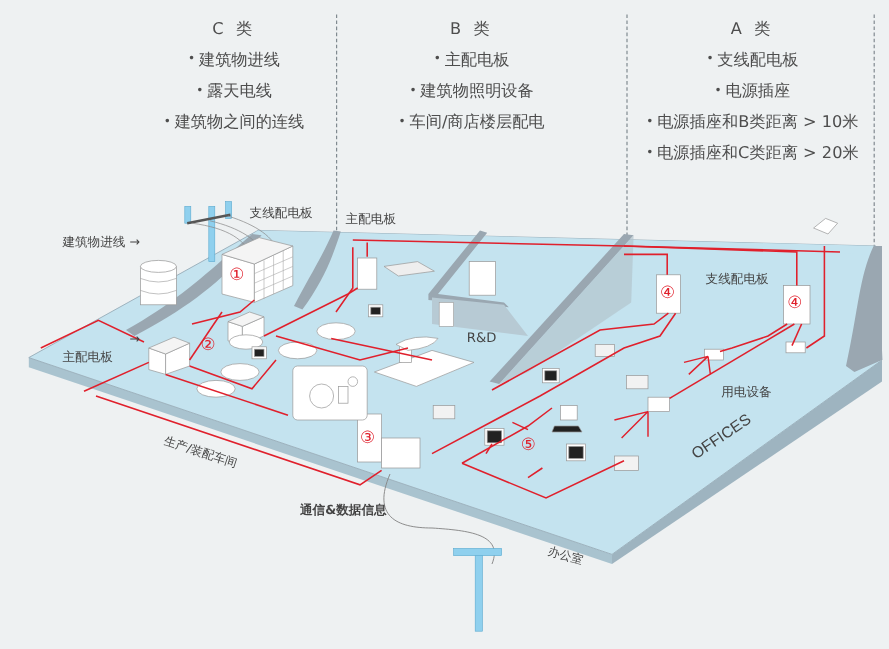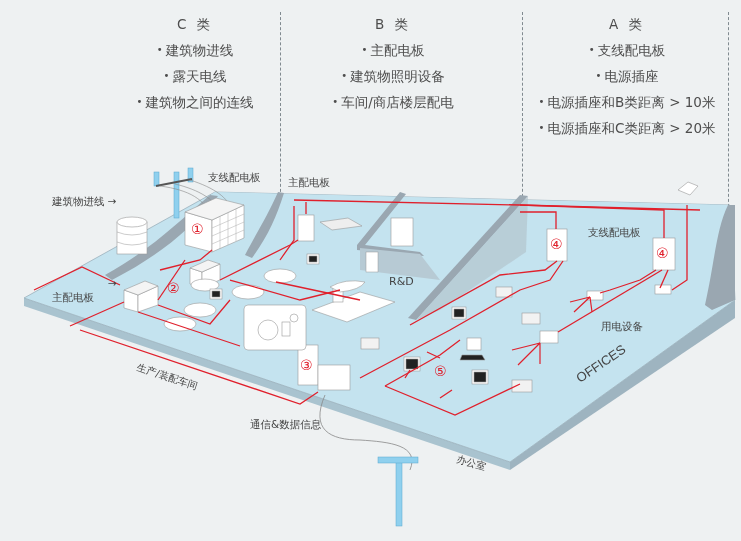--- a/index.html
+++ b/index.html
@@ -192,20 +192,20 @@
 </svg>
 
 <div class="lbl" style="left:52px;top:195px;"><span>建筑物进线</span> <span>→</span></div>
 <div class="lbl" style="left:208px;top:171px;">支线配电板</div>
 <div class="lbl" style="left:288px;top:176px;">主配电板</div>
 <div class="lbl" style="left:52px;top:291px;">主配电板</div>
 <div class="lbl" style="left:108px;top:277px;">→</div>
 <div class="lbl" style="left:588px;top:226px;">支线配电板</div>
 <div class="lbl" style="left:389px;top:275px;font-size:11px;">R&amp;D</div>
 <div class="lbl" style="left:601px;top:320px;">用电设备</div>
-<div class="lbl" style="left:250px;top:418px;">通信&amp;数据信息</div>
+<div class="lbl" style="left:250px;top:418px;font-weight:bold;">通信&amp;数据信息</div>
 
 <div class="num" style="left:191px;top:221px;">①</div>
 <div class="num" style="left:167px;top:280px;">②</div>
 <div class="num" style="left:300px;top:357px;">③</div>
 <div class="num" style="left:550px;top:236px;">④</div>
 <div class="num" style="left:656px;top:245px;">④</div>
 <div class="num" style="left:434px;top:363px;">⑤</div>
 
 </body></html>

